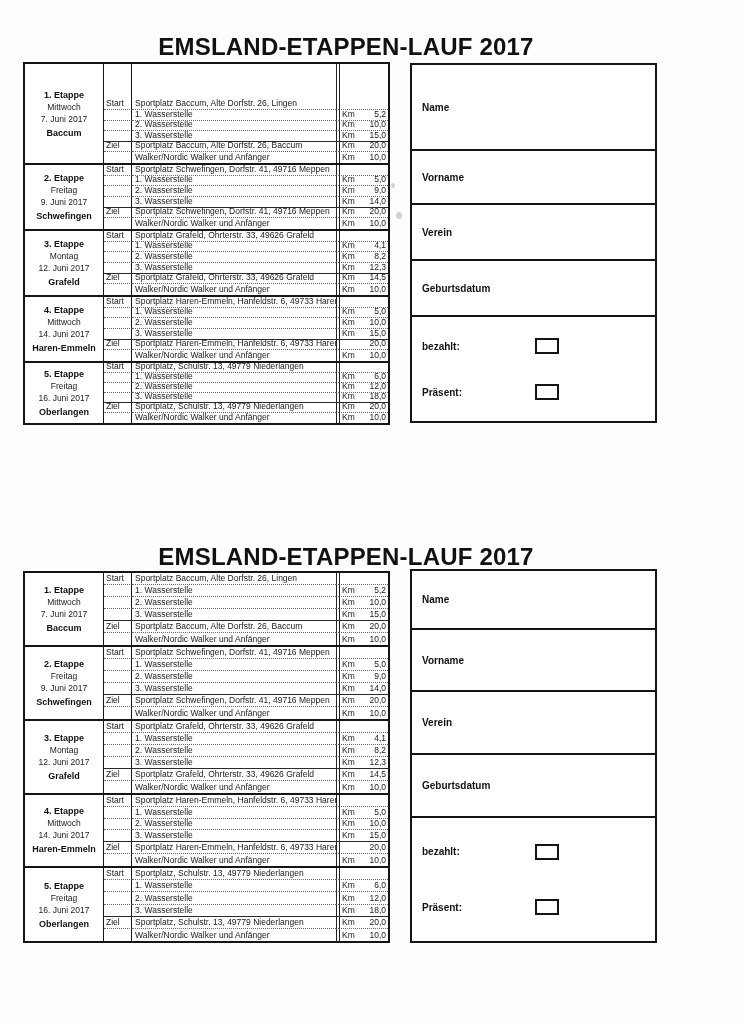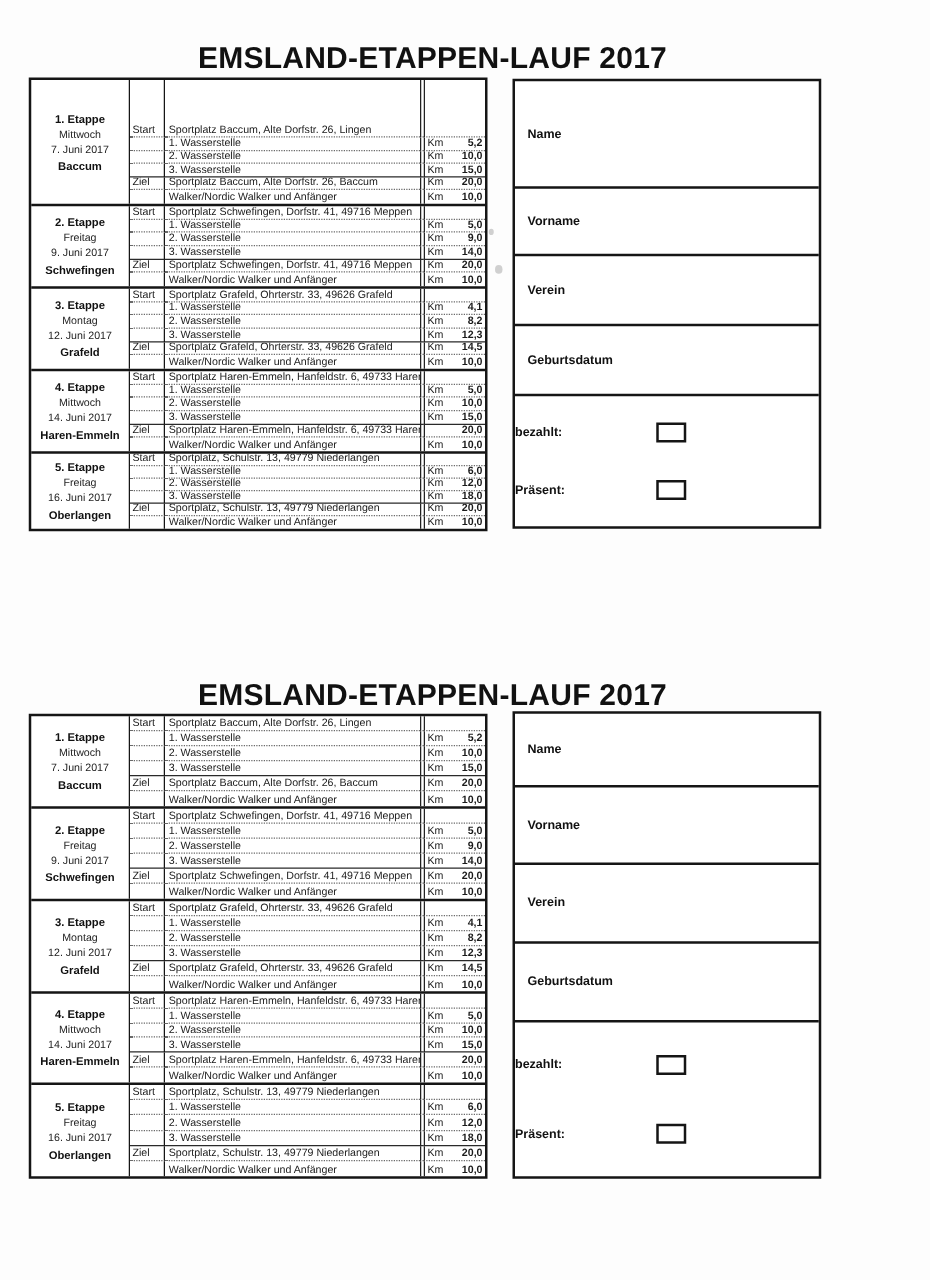--- a/index.html
+++ b/index.html
@@ -41,38 +41,38 @@
   .c-label{grid-column:2;border-right:1.5px solid #151515;padding-left:2px;}
   .c-text{grid-column:3;padding-left:3px;}
   .c-gap{grid-column:4;border-left:1px solid #222;}
   .c-km{
     grid-column:5;border-left:1px solid #222;
     justify-content:space-between;padding-left:2px;padding-right:2px;
   }
   .rb-dot{border-bottom:1px dotted #6a6a6a;}
   .rb-solid{border-bottom:1px solid #2a2a2a;}
   .italic{}
-  .kmv{text-align:right;font-weight:bold;}
+  .kmv{text-align:right;}
   
   .regform{
     position:absolute;left:410px;width:247px;
     border:2px solid #151515;box-sizing:border-box;background:#fff;
     display:flex;flex-direction:column;
   }
   .fsec{
     box-sizing:border-box;border-bottom:2px solid #151515;
     display:flex;align-items:center;padding-left:10px;
     font-size:10px;font-weight:bold;color:#111;
   }
   .csec{
     box-sizing:border-box;flex:1;
     display:flex;flex-direction:column;justify-content:space-around;
     padding:6px 0;
   }
-  .checkrow{display:flex;align-items:center;}
+  .checkrow{display:flex;align-items:center;padding-left:10px;}
   .checkrow .lbl{width:113px;font-size:10px;font-weight:bold;color:#111;}
   .checkbox{
     width:20px;height:12px;border:2px solid #151515;background:#fff;
   }
   .scan-mark{position:absolute;background:#9a9a9a;opacity:.45;border-radius:50%;}
 </style>
 </head>
 <body>
 
 <div class="page">

